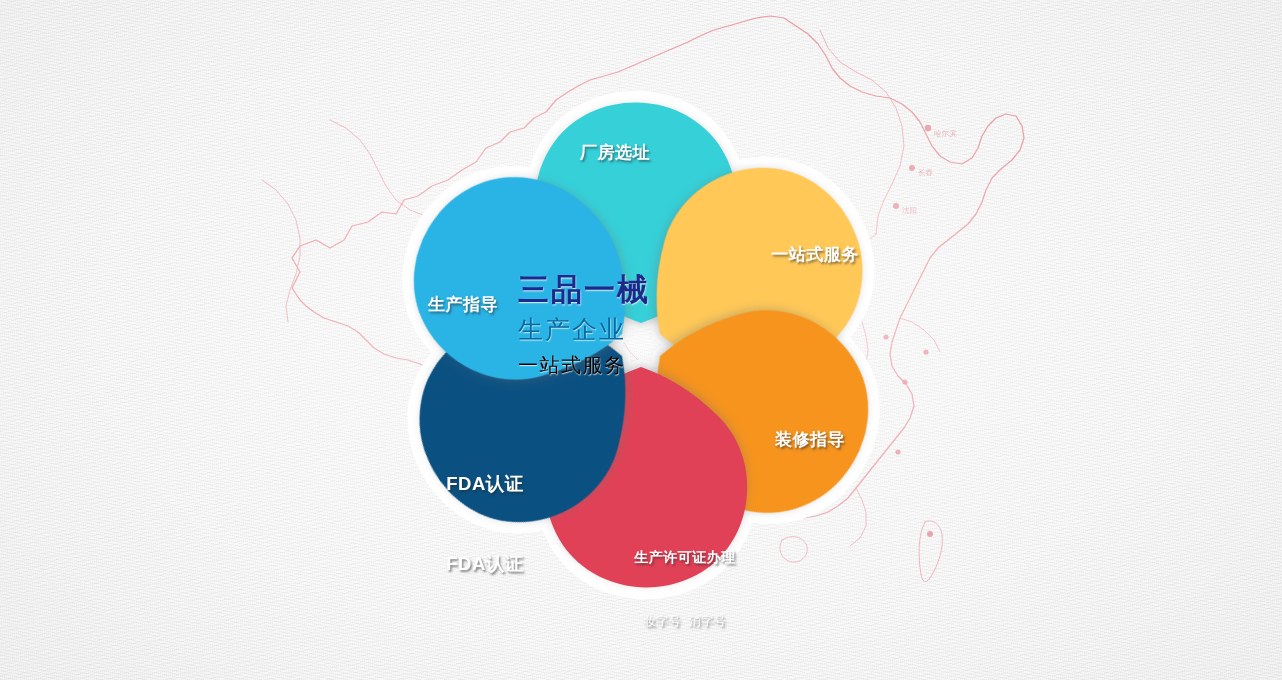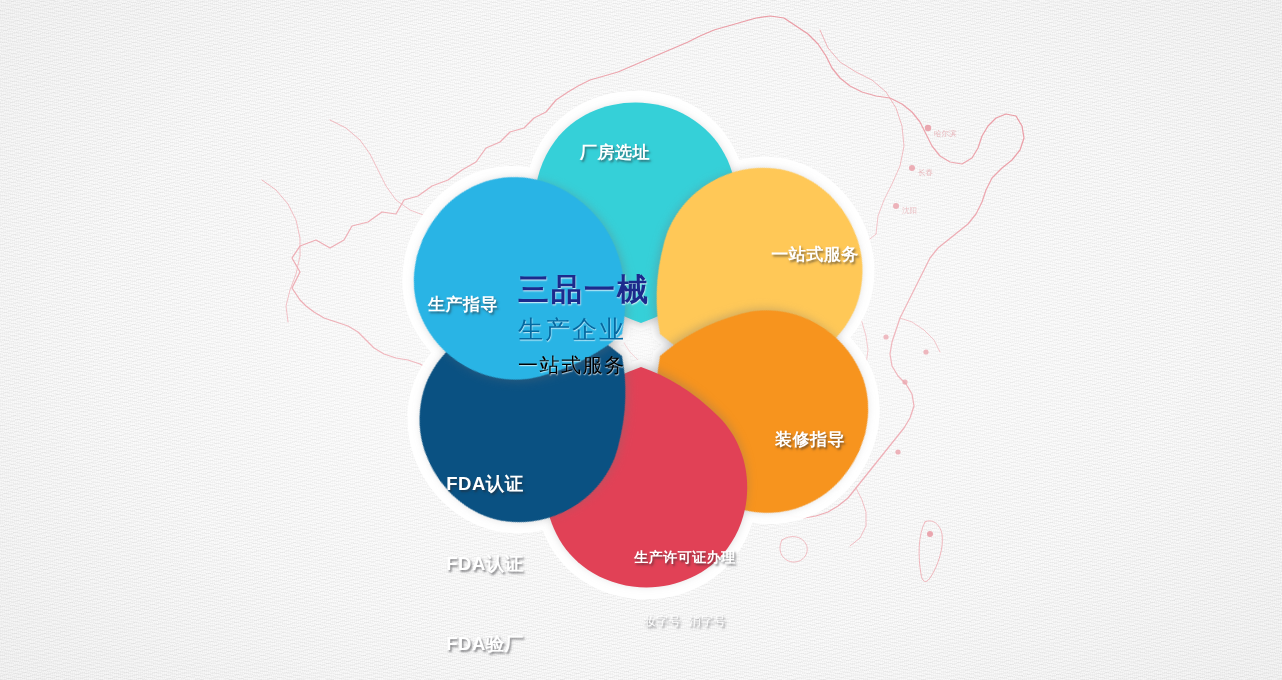--- a/index.html
+++ b/index.html
@@ -305,20 +305,19 @@
 
   <div class="petal-label" id="label-license">
     <div class="license-title">生产许可证办理</div>
     <div class="license-sub">妆字号  消字号</div>
     
   </div>
 
   <div class="petal-label cert-lines" id="label-cert">
     <div>FDA认证</div>
     <div>FDA认证</div>
-    <div>FDA验厂</div>
   </div>
 
   <div class="petal-label lbl-two-line" id="label-expansion">
     <div>生产指导</div>
   </div>
 
 </div>
 
 </body></html>

